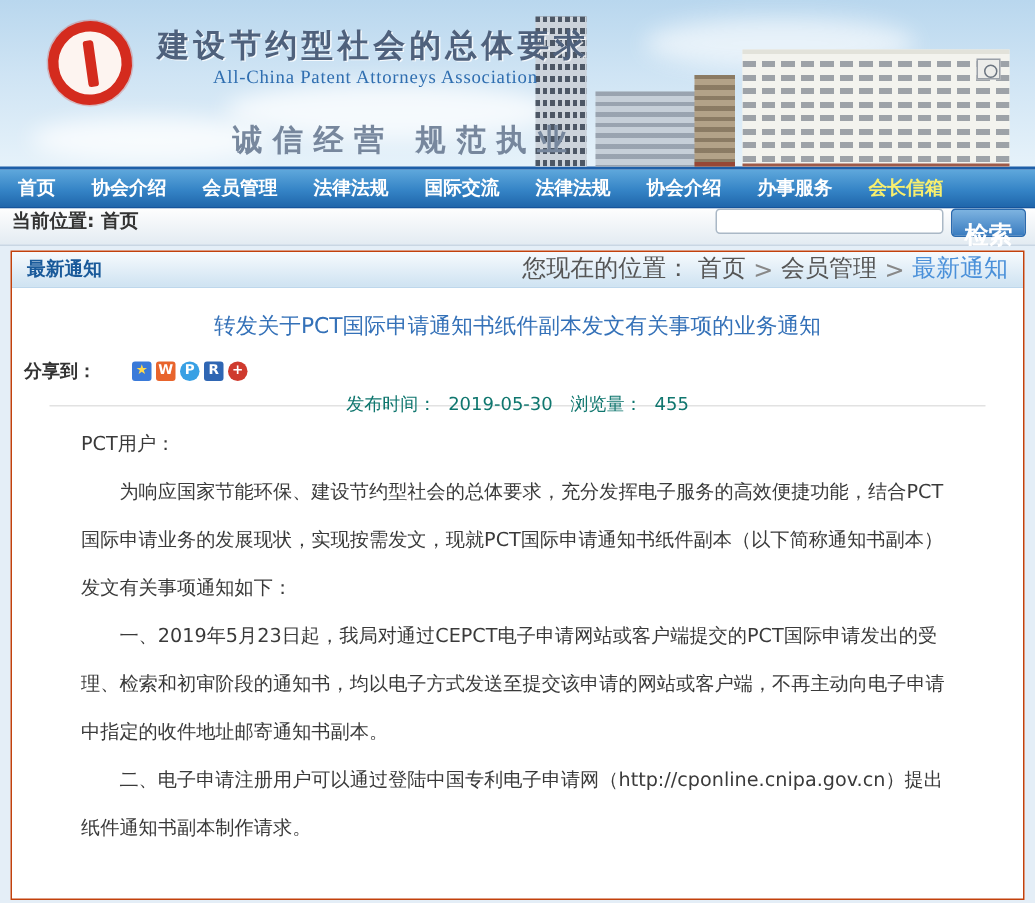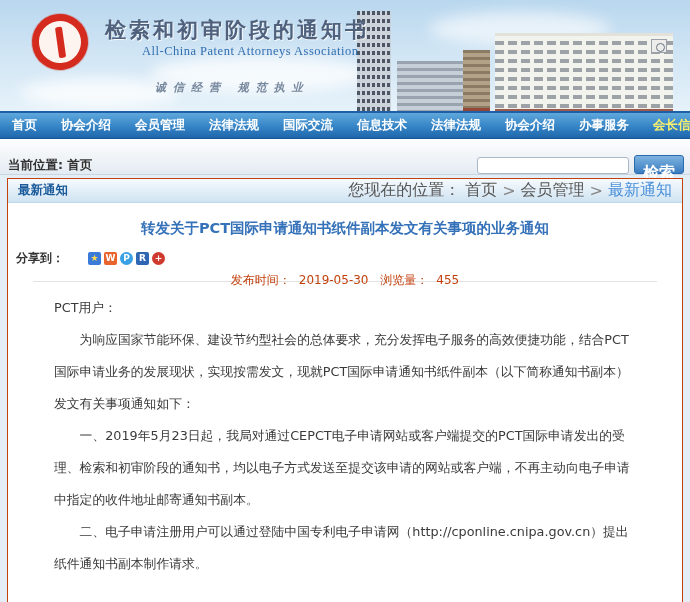--- a/index.html
+++ b/index.html
@@ -18,22 +18,22 @@
   .logo { position:absolute; left:32px; top:14px; width:56px; height:56px; border-radius:50%;
     border:7px solid #d42b1e; background:#fdf4f0; transform:rotate(-8deg);
     box-shadow:0 0 0 1px rgba(212,43,30,.25); }
   .logo::after { content:""; position:absolute; left:50%; top:6px; width:7px; height:31px;
     margin-left:-3px; background:#d42b1e; border-radius:2px; }
 
   .org-cn { position:absolute; left:105px; top:16px; font-size:21px; font-weight:bold;
     color:#4f617c; letter-spacing:3px; text-shadow:1px 1px 0 rgba(255,255,255,.8); }
   .org-en { position:absolute; left:106px; top:44px; font-size:12.5px; color:#2f6eb0;
     font-family:"Liberation Serif","DejaVu Serif",serif; letter-spacing:.5px;margin-left:36px; }
-  .slogan { position:absolute; left:155px; top:80px; font-size:11px; font-weight:bold;
-    font-style:italic; color:#77879d; letter-spacing:7px; }
+  .slogan { position:absolute; left:155px; top:80px; font-size:20px; font-weight:bold;
+    color:#77879d; letter-spacing:7px; }
 
   
   .buildings { position:absolute; right:0; top:0; width:345px; height:113px; }
   .bldg { position:absolute; bottom:0; }
   .bldg-tower { left:12px; width:34px; height:102px; background:#ccd3db;
     background-image:
       repeating-linear-gradient(to right, transparent 0 3px, #ccd3db 3px 5px),
       repeating-linear-gradient(to bottom, rgba(45,56,72,.8) 0 4px, transparent 4px 8px); }
   .bldg-mid { left:52px; width:68px; height:52px; background:#c6cfd8;
     background-image:repeating-linear-gradient(to bottom, rgba(70,82,100,.35) 0 3px, transparent 3px 7px); }
@@ -52,21 +52,21 @@
 
   
   .navbar { display:flex; align-items:stretch; width:100%; height:26px;
     background:linear-gradient(to bottom,#5fa8dc 0%,#3584c6 55%,#1f66ab 100%);
     border-bottom:1px solid #15549c; }
   .nav-item { display:flex; align-items:center; padding:0 12px; color:#fff; font-size:12.5px;
     font-weight:bold; cursor:pointer; white-space:nowrap; }
   .nav-item.highlight { color:#f8ef6e; }
 
   
-  .locrow { display:flex; align-items:flex-end; width:100%; height:36px; padding:0 6px 0 8px;
+  .locrow { display:flex; align-items:flex-start; width:100%; height:25px; padding:0 6px 0 8px;
     background:linear-gradient(to bottom,#fefefe,#e3ebf2); border-bottom:1px solid #c9d6e3; }
   .loc-label { font-size:12.5px; font-weight:bold; color:#333; }
   .loc-spacer { flex:1; }
   .search-input { width:152px; height:17px; border:1px solid #aab8c6; border-radius:3px;
     font-size:11px; padding:0 4px; background:#fff; }
   .search-btn { margin-left:5px; height:19px; padding:7px 8px; font-size:16px; color:#fff;
     background:linear-gradient(to bottom,#7db3e0,#3a7cc0); border:1px solid #2a6aae;
     border-radius:3px; cursor:pointer; font-weight:bold; }
 
   
@@ -76,35 +76,35 @@
 
   .section-bar { display:flex; align-items:center; height:24px; padding:0 10px;
     background:linear-gradient(to bottom,#f6fafd 0%,#cfe3f2 100%);
     border-bottom:1px solid #bdd7ec; }
   .section-title { font-size:12.5px; font-weight:bold; color:#1a5a9a; }
   .crumbs { margin-left:auto; font-size:16px; color:#555; display:flex; gap:5px; align-items:center; }
   .crumb { color:#555; cursor:pointer; }
   .crumb.current { color:#4a90d9; }
   .crumb-sep { color:#888; }
 
-  .article-title { margin-top:16px; text-align:center; font-size:14.5px; font-weight:700;
+  .article-title { margin-top:16px; text-align:center; font-size:14.5px; font-weight:400;
     color:#3471b8; }
 
   .meta-row { position:relative; display:flex; align-items:center; margin-top:12px; padding:0 8px;
     font-size:12px;gap:20px; }
   .share-label { color:#333; font-weight:bold; }
   .share-icons { display:flex; gap:3px; margin-left:4px; }
   .sicon { width:13px; height:13px; border-radius:2px; color:#fff; font-size:9px; line-height:13px;
     text-align:center; cursor:pointer; font-weight:bold; overflow:hidden; }
   .sicon.qzone { background:#3a7ad9; color:#ffd94d; }
   .sicon.weibo { background:#e8642c; }
   .sicon.tieba { background:#38a0e4; border-radius:50%; }
   .sicon.renren { background:#2f66b3; }
   .sicon.more  { background:#cf3a2e; border-radius:50%; }
-  .pubinfo { position:absolute; left:0; right:0; text-align:center; color:#c2410c; pointer-events:none;margin-top:44px; }
+  .pubinfo { position:absolute; left:0; right:0; text-align:center; color:#0f766e; pointer-events:none;margin-top:44px; }
   .pubinfo span { margin:0 4px; }
 
   .divider { height:1px; background:#e2e2e2; margin:14px 25px 0 25px; }
 
   .body-text { padding:10px 42px 0 46px; font-size:12.8px; color:#3a3a3a; line-height:2.5;
     font-family:"DejaVu Sans","Liberation Sans",sans-serif; }
   .body-text .indent { text-indent:2em; }
   .salutation { }
   .closing { text-indent:2em; margin-top:22px; }
 </style>
@@ -121,43 +121,40 @@
     <div class="buildings">
       <div class="bldg bldg-tower"></div>
       <div class="bldg bldg-mid"></div>
       <div class="bldg bldg-brown"></div>
       <div class="bldg bldg-white">
         <div class="bldg-logo-box"></div>
       </div>
     </div>
 
     <div class="logo"></div>
-    <div class="org-cn">检索和初审阶段的通知书</div>
+    <div class="org-cn">建设节约型社会的总体要求</div>
     <div class="org-en">All-China Patent Attorneys Association</div>
     <div class="slogan">诚信经营  规范执业</div>
   </div>
 
   <div class="navbar">
     <div class="nav-item">
         <span>首页</span>
       </div>
     <div class="nav-item">
         <span>协会介绍</span>
       </div>
     <div class="nav-item">
         <span>会员管理</span>
       </div>
     <div class="nav-item">
         <span>法律法规</span>
       </div>
     <div class="nav-item">
         <span>国际交流</span>
-      </div>
-    <div class="nav-item">
-        <span>信息技术</span>
       </div>
     <div class="nav-item">
         <span>法律法规</span>
       </div>
     <div class="nav-item">
         <span>协会介绍</span>
       </div>
     <div class="nav-item">
         <span>办事服务</span>
       </div>

